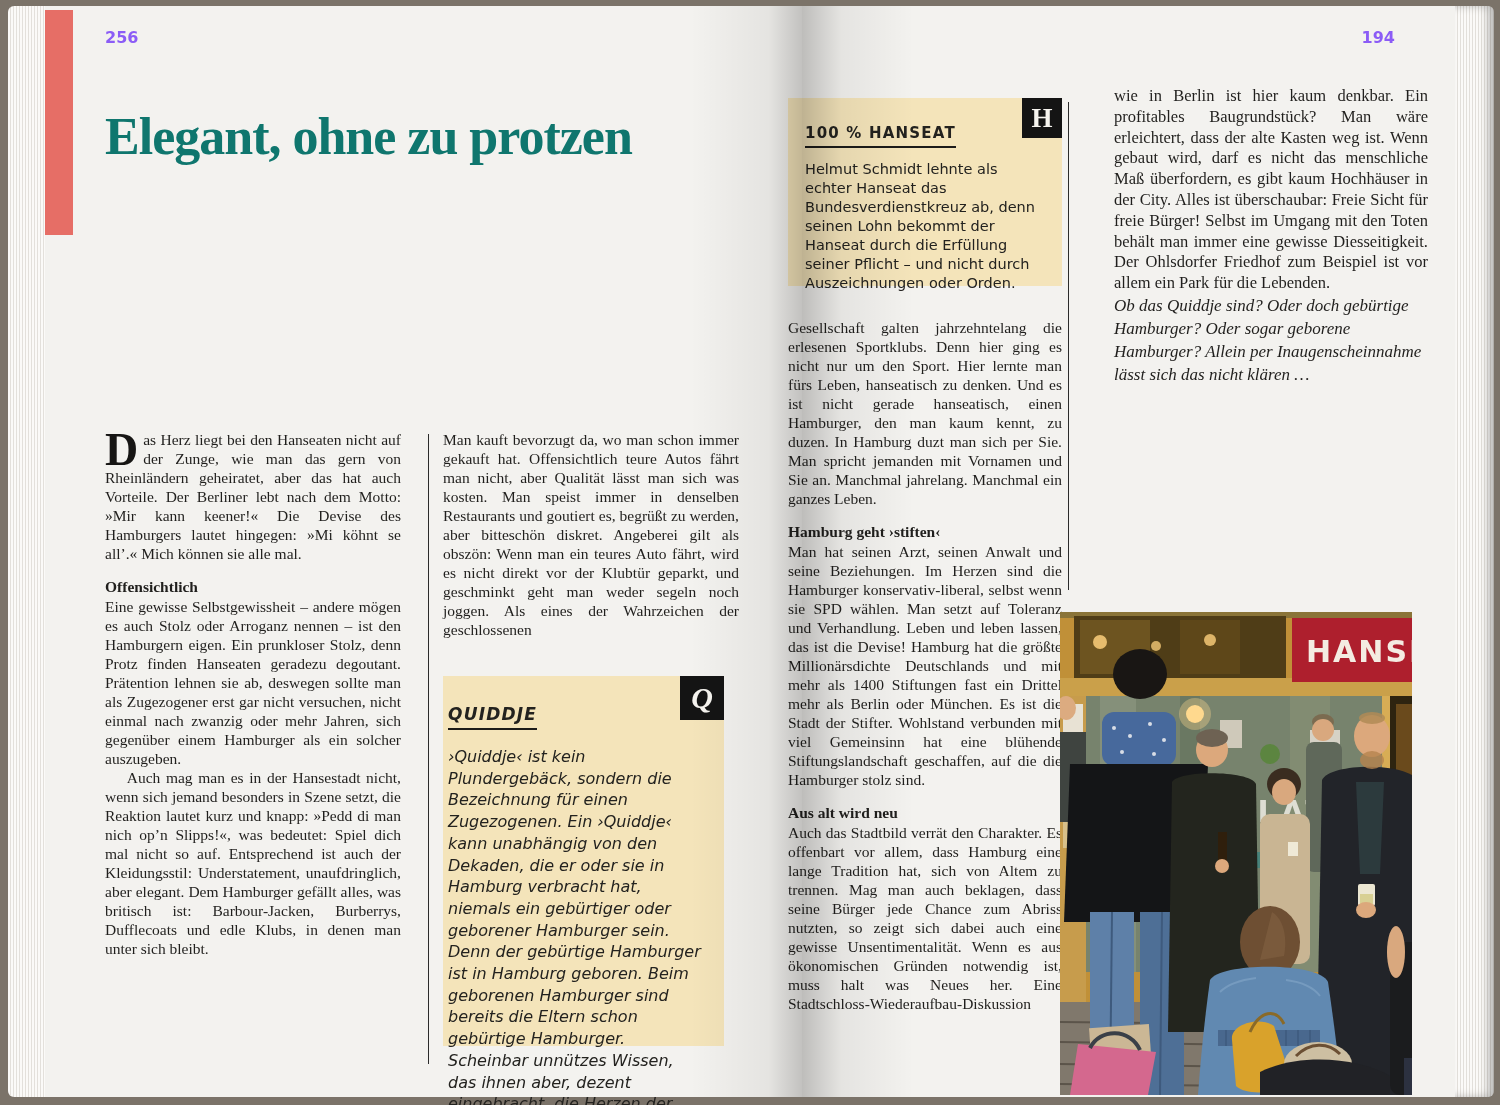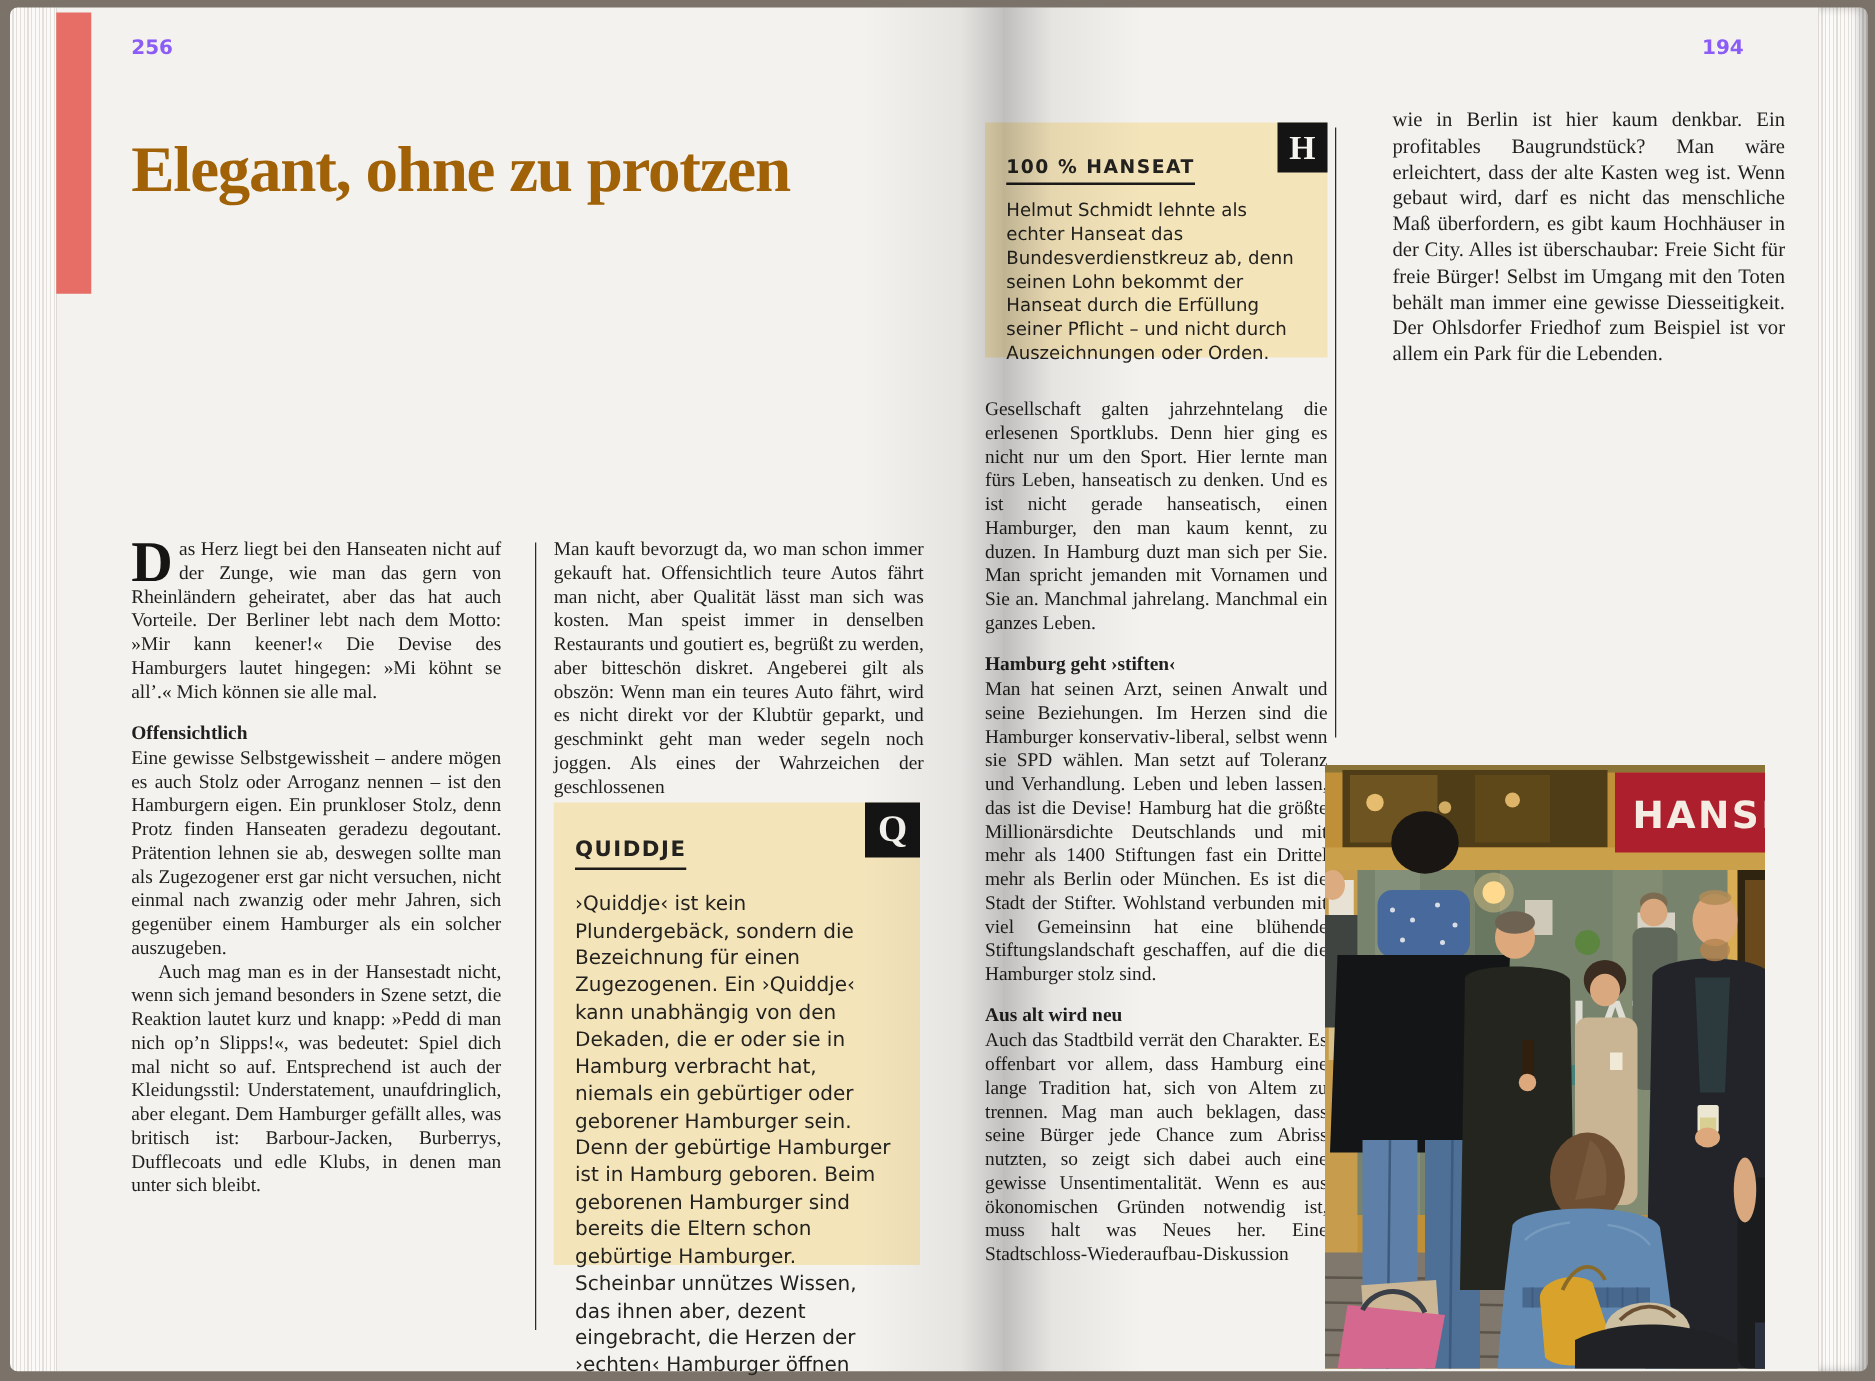--- a/index.html
+++ b/index.html
@@ -15,38 +15,38 @@
   .spread{position:absolute;left:45px;top:6px;width:1410px;height:1091px;background:#f3f2ef;}
   .gutter-l{position:absolute;left:645px;top:0;width:112px;height:1091px;pointer-events:none;
     background:linear-gradient(to right,rgba(0,0,0,0) 0%,rgba(0,0,0,.06) 70%,rgba(0,0,0,.20) 100%);}
   .gutter-r{position:absolute;left:757px;top:0;width:112px;height:1091px;pointer-events:none;
     background:linear-gradient(to left,rgba(0,0,0,0) 0%,rgba(0,0,0,.06) 65%,rgba(0,0,0,.22) 100%);}
   
   .redbar{position:absolute;left:0px;top:4px;width:28px;height:225px;background:#e66e66;}
   
   .pagenum{position:absolute;top:24px;font:bold 16px/1 "DejaVu Sans",sans-serif;color:#8b5cf6;}
   .title{position:absolute;left:60px;top:64px;width:660px;
-    font:bold 52px/1.05 "Liberation Serif",serif;letter-spacing:-1px;color:#a16207;margin-top:40px;}
+    font:bold 52px/1.05 "Liberation Serif",serif;letter-spacing:-1px;color:#0f766e;margin-top:40px;}
   .intro{position:absolute;left:60px;top:150px;width:578px;
     font:21px/25px "Liberation Serif",serif;color:#201f1d;text-align:left;}
   .intro .lead{color:#d6453c;font-weight:bold;}
   .col{position:absolute;font:15.5px/19px "Liberation Serif",serif;text-align:justify;
     hyphens:auto;-webkit-hyphens:auto;color:#201f1d;}
   .col p{margin:0 0 0 0;}
   .col p + p.ind{text-indent:1.4em;}
   .col h3{margin:14px 0 1px 0;font:bold 15.5px/19px "Liberation Serif",serif;}
   .dropcap{float:left;font:bold 46px/36px "Liberation Serif",serif;padding:2px 5px 0 0;color:#161514;}
   .rule{position:absolute;width:1px;background:#2b2b2b;}
   
   .infobox{position:absolute;background:#f4e4ba;font-family:"DejaVu Sans",sans-serif;color:#23221f;}
   .infobox .btitle{display:inline-block;font-weight:bold;border-bottom:2px solid #1c1b19;
      padding-bottom:4px;letter-spacing:1.2px;}
   .badge{position:absolute;top:0;right:0;background:#141414;color:#f6f4ef;text-align:center;
      font-family:"Liberation Serif",serif;font-weight:bold;}
-  .q-box{left:398px;top:636px;width:254px;height:348px;padding:22px 22px 0 17px;}
+  .q-box{left:398px;top:670px;width:254px;height:348px;padding:22px 22px 0 5px;font-style:italic;}
   .q-box .btitle{font-size:17px;margin-top:6px;}
   .q-box .bbody{margin-top:16px;font-size:16px;line-height:21.7px;}
   .q-box .badge{width:44px;height:44px;font-size:30px;line-height:44px;}
   .h-box{left:743px;top:92px;width:240px;height:172px;padding:16px 17px 0 17px;}
   .h-box .btitle{font-size:15px;margin-top:10px;}
   .h-box .bbody{margin-top:12px;font-size:14.5px;line-height:19px;}
   .h-box .badge{width:40px;height:40px;font-size:27px;line-height:40px;}
   
   .rc2{font:16.5px/20.8px "Liberation Serif",serif;margin-left:32px;}
   .endmark{font-size:12px;vertical-align:1px;}
@@ -101,20 +101,21 @@
       <h3>Hamburg geht ›stiften‹</h3>
       <p>Man hat seinen Arzt, seinen Anwalt und seine Beziehungen. Im Herzen sind die Hamburger konservativ-liberal, selbst wenn sie SPD wählen. Man setzt auf Toleranz und Verhandlung. Leben und leben lassen, das ist die Devise! Hamburg hat die größte Millionärsdichte Deutschlands und mit mehr als 1400 Stiftungen fast ein Drittel mehr als Berlin oder München. Es ist die Stadt der Stifter. Wohlstand verbunden mit viel Gemeinsinn hat eine blühende Stiftungslandschaft geschaffen, auf die die Hamburger stolz sind.</p>
       <h3>Aus alt wird neu</h3>
       <p>Auch das Stadtbild verrät den Charakter. Es offenbart vor allem, dass Hamburg eine lange Tradition hat, sich von Altem zu trennen. Mag man auch beklagen, dass seine Bürger jede Chance zum Abriss nutzten, so zeigt sich dabei auch eine gewisse Unsentimentalität. Wenn es aus ökonomischen Gründen notwendig ist, muss halt was Neues her. Eine Stadtschloss-Wiederaufbau-Diskussion</p>
     </div>
 
     <div class="rule" style="left:1023px;top:96px;height:488px;"></div>
 
     <div class="col rc2" style="left:1037px;top:80px;width:314px;">
       <p>wie in Berlin ist hier kaum denkbar. Ein profitables Baugrundstück? Man wäre erleichtert, dass der alte Kasten weg ist. Wenn gebaut wird, darf es nicht das menschliche Maß überfordern, es gibt kaum Hochhäuser in der City. Alles ist überschaubar: Freie Sicht für freie Bürger! Selbst im Umgang mit den Toten behält man immer eine gewisse Diesseitigkeit. Der Ohlsdorfer Friedhof zum Beispiel ist vor allem ein Park für die Lebenden.</p>
+      <p class="italic-note">Ob das Quiddje sind? Oder doch gebürtige Hamburger? Oder sogar geborene Hamburger? Allein per Inaugenscheinnahme lässt sich das nicht klären …</p>
     </div>
 
     <div class="photo">
       <svg width="392" height="483" viewBox="0 0 392 483" xmlns="http://www.w3.org/2000/svg">
 
         <rect x="0" y="0" width="392" height="483" fill="#c09038"></rect>
         <rect x="0" y="0" width="392" height="6" fill="#8a7438"></rect>
         <rect x="14" y="4" width="212" height="62" fill="#4f3d17"></rect>
         <rect x="20" y="8" width="70" height="54" fill="#6d5420"></rect>
         <rect x="120" y="8" width="60" height="54" fill="#5e4719"></rect>

